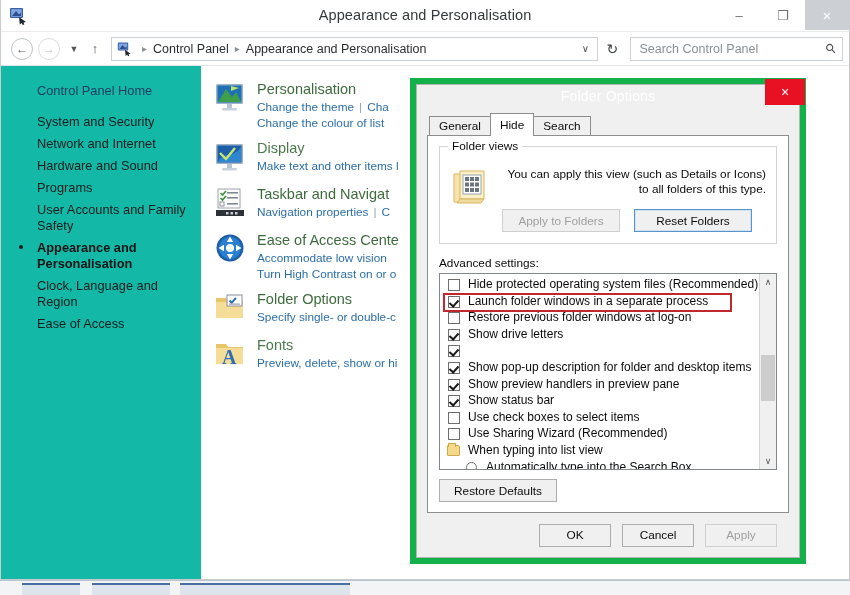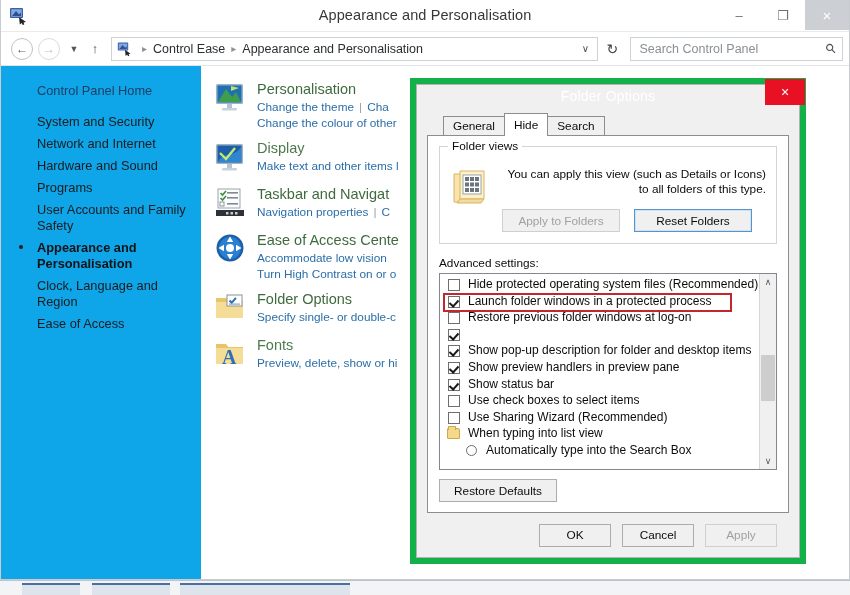--- a/index.html
+++ b/index.html
@@ -112,21 +112,21 @@
   }
   #search-input::placeholder { color: #8b9094; }
   #search-icon { flex: 0 0 auto; font-size: 13px; color: #4b4f53; transform: rotate(-45deg); }
 
   
   #win-body { flex: 1 1 auto; display: flex; min-height: 0; background: #fff; }
 
   #sidebar {
     flex: 0 0 200px;
     padding: 14px 0 0 0;
-    background: #0ea5e9;
+    background: #14b8a6;
     font-size: 12.8px;
   }
   .side-item {
     position: relative;
     padding: 3px 10px 3px 36px;
     color: #1d3f63; line-height: 16px;
     cursor: default;
   }
   .side-item.home { color: #1d3f63; margin-bottom: 9px; }
   .side-item.plain { color: #1a1c1e; }
@@ -218,21 +218,21 @@
     margin-top: 28px;
     flex: 1 1 auto;
     display: flex; flex-direction: column;
     padding: 0 10px 0 10px;
     min-height: 0;
   }
 
   
   #tabstrip {
     display: flex; align-items: flex-end;
-    height: 22px; margin-left: 16px;
+    height: 22px; margin-left: 2px;
     position: relative; z-index: 2;
   }
   .tab {
     height: 19px; padding: 0 9px;
     font-size: 11.8px; color: #0b0b0b;
     background: #f0f0f0;
     border: 1px solid #8d8d8d;
     border-bottom: none;
     display: flex; align-items: center;
     margin-right: -1px;
@@ -401,21 +401,21 @@
     <div class="nav-up">↑</div>
 
     <div id="breadcrumb">
       <svg id="bc-icon" viewBox="0 0 20 20">
         <rect x="1" y="2" width="13" height="10" rx="1" fill="#3a5fa8"></rect>
         <rect x="2.2" y="3.2" width="10.6" height="7.6" fill="#7fa7e0"></rect>
         <path d="M3 10 L7 5 L10 8.5 L12 6.5 L12 10 Z" fill="#2f4f8f"></path>
         <path d="M10 11 l7 5 -2.5 .4 .8 2 -1.6 .7 -.9-2.1 -2 1.6 Z" fill="#20242b"></path>
       </svg>
       <span class="bc-sep">▸</span>
-      <span class="bc-item">Control Ease</span>
+      <span class="bc-item">Control Panel</span>
       <span class="bc-sep">▸</span>
       <span class="bc-item">Appearance and Personalisation</span>
       <span id="bc-spacer"></span>
       <span id="bc-drop">∨</span>
     </div>
 
     <div id="refresh-btn">↻</div>
 
     <div id="searchbox">
       <input id="search-input" type="text" placeholder="Search Control Panel" style="">
@@ -446,21 +446,21 @@
           <path d="M5 20 L13 7 L19 15 L23 10 L28 20 Z" fill="#3e9e4a"></path>
           <path d="M18 4 l8 2 -8 3 z" fill="#b9e36a"></path>
           <rect x="14" y="22" width="5" height="4" fill="#b6c3d0"></rect>
           <rect x="9" y="26" width="15" height="2.5" rx="1.2" fill="#c6d1dc"></rect>
         </svg>
         <div class="cat-title">Personalisation</div>
         <div class="cat-links">
           <span>Change the theme</span><span class="pipe">|</span><span>Cha</span>
         </div>
         <div class="cat-links">
-          <span>Change the colour of other</span>
+          <span>Change the colour of list</span>
         </div>
       </div>
 
       <div class="cat">
         <svg class="cat-icon" viewBox="0 0 36 34">
           <rect x="3" y="3" width="27" height="20" rx="1.5" fill="#9fb3c8"></rect>
           <rect x="4.5" y="4.5" width="24" height="17" fill="#1c5fa8"></rect>
           <path d="M5 21 C10 10, 20 18, 28 6 L28 21 Z" fill="#2f86d0"></path>
           <path d="M7 12 l6 6 9 -11" stroke="#c7e86a" stroke-width="2.4" fill="none"></path>
           <rect x="14" y="23" width="5" height="4" fill="#b6c3d0"></rect>
@@ -602,25 +602,29 @@
 
         <div id="adv-list">
           <div id="adv-items">
 
             <div class="adv-row">
               <span class="cb"></span>
               <span>Hide protected operating system files (Recommended)</span>
             </div>
             <div class="adv-row">
               <span class="cb checked"></span>
-              <span>Launch folder windows in a protected process</span>
+              <span>Launch folder windows in a separate process</span>
             </div>
             <div class="adv-row">
               <span class="cb"></span>
               <span>Restore previous folder windows at log-on</span>
+            </div>
+            <div class="adv-row">
+              <span class="cb checked"></span>
+              <span>Show drive letters</span>
             </div>
             <div class="adv-row">
               <span class="cb checked"></span>
             </div>
             <div class="adv-row">
               <span class="cb checked"></span>
               <span>Show pop-up description for folder and desktop items</span>
             </div>
             <div class="adv-row">
               <span class="cb checked"></span>

